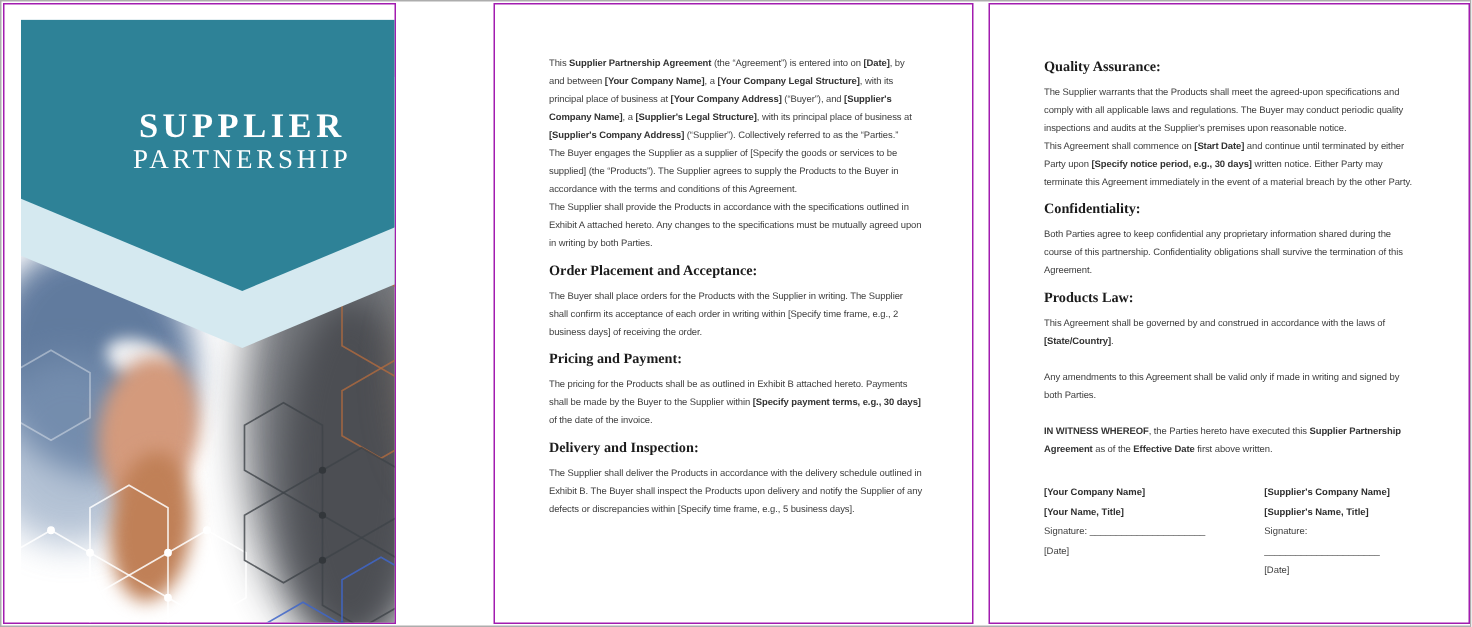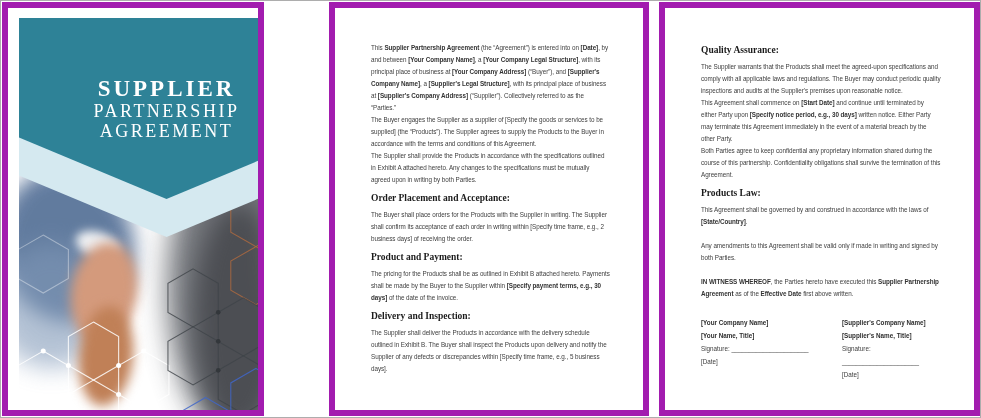--- a/index.html
+++ b/index.html
@@ -1,17 +1,17 @@
 <!DOCTYPE html>
 <html><head>
 <meta charset="utf-8">
 <style>
   html,body{margin:0;padding:0;background:#ffffff;font-family:"Liberation Sans",sans-serif;}
   #screen{position:relative;width:981px;height:418px;box-sizing:border-box;border:1px solid #adadad;background:#ffffff;overflow:hidden;}
-  .page{position:absolute;top:1px;bottom:1px;background:#ffffff;border:6px solid #a21caf;box-sizing:border-box;overflow:hidden;}
+  .page{position:absolute;top:1px;bottom:1px;background:#ffffff;border:1px solid #a21caf;box-sizing:border-box;overflow:hidden;}
   #page1{left:1px;width:262px;}
   #page2{left:328px;width:320px;}
   #page3{left:658px;width:321px;}
 
   
   .cover-photo{position:absolute;left:11px;top:140px;width:295px;bottom:0;
     background:linear-gradient(165deg,#eaeceе 0%,#e7eaec 0%,#dde1e4 45%,#ced3d7 100%);overflow:hidden;z-index:1;}
   .blob{position:absolute;border-radius:50%;}
   .blob-suit{left:-20px;top:20px;width:135px;height:155px;background:#46648e;filter:blur(10px);transform:rotate(-15deg);opacity:.85;}
   .blob-shoulder{left:-25px;top:95px;width:115px;height:125px;background:#8199b8;filter:blur(12px);opacity:.6;}
@@ -115,50 +115,50 @@
           <circle cx="214" cy="273" r="2.4"></circle>
             <circle cx="292" cy="198" r="2.4"></circle>
         </g>
       </svg>
     </div>
     <div class="chevron chevron-light"></div>
     <div class="chevron chevron-teal"></div>
     <div class="cover-title">
       <div class="t1">SUPPLIER</div>
       <div class="t2">PARTNERSHIP</div>
-      <div class="t2">AGREEMENT</div>
     </div>
   </div>
 
   <div class="page" id="page2">
     <div class="doc-content">
       <p class="doc-para"><span>This </span><b>Supplier Partnership Agreement</b><span> (the “Agreement”) is entered into on </span><b>[Date]</b><span>, by and between </span><b>[Your Company Name]</b><span>, a </span><b>[Your Company Legal Structure]</b><span>, with its principal place of business at </span><b>[Your Company Address]</b><span> (“Buyer”), and </span><b>[Supplier's Company Name]</b><span>, a </span><b>[Supplier's Legal Structure]</b><span>, with its principal place of business at </span><b>[Supplier's Company Address]</b><span> (“Supplier”). Collectively referred to as the “Parties.”</span></p>
 
       <p class="doc-para"><span>The Buyer engages the Supplier as a supplier of [Specify the goods or services to be supplied] (the “Products”). The Supplier agrees to supply the Products to the Buyer in accordance with the terms and conditions of this Agreement.</span></p>
 
       <p class="doc-para"><span>The Supplier shall provide the Products in accordance with the specifications outlined in Exhibit A attached hereto. Any changes to the specifications must be mutually agreed upon in writing by both Parties.</span></p>
 
       <h2 class="doc-heading">Order Placement and Acceptance:</h2>
       <p class="doc-para"><span>The Buyer shall place orders for the Products with the Supplier in writing. The Supplier shall confirm its acceptance of each order in writing within [Specify time frame, e.g., 2 business days] of receiving the order.</span></p>
 
-      <h2 class="doc-heading">Product and Payment:</h2>
+      <h2 class="doc-heading">Pricing and Payment:</h2>
       <p class="doc-para"><span>The pricing for the Products shall be as outlined in Exhibit B attached hereto. Payments shall be made by the Buyer to the Supplier within </span><b>[Specify payment terms, e.g., 30 days]</b><span> of the date of the invoice.</span></p>
 
       <h2 class="doc-heading">Delivery and Inspection:</h2>
       <p class="doc-para"><span>The Supplier shall deliver the Products in accordance with the delivery schedule outlined in Exhibit B. The Buyer shall inspect the Products upon delivery and notify the Supplier of any defects or discrepancies within [Specify time frame, e.g., 5 business days].</span></p>
     </div>
   </div>
 
   <div class="page" id="page3">
     <div class="doc-content">
       <h2 class="doc-heading first">Quality Assurance:</h2>
       <p class="doc-para"><span>The Supplier warrants that the Products shall meet the agreed-upon specifications and comply with all applicable laws and regulations. The Buyer may conduct periodic quality inspections and audits at the Supplier's premises upon reasonable notice.</span></p>
 
       <p class="doc-para"><span>This Agreement shall commence on </span><b>[Start Date]</b><span> and continue until terminated by either Party upon </span><b>[Specify notice period, e.g., 30 days]</b><span> written notice. Either Party may terminate this Agreement immediately in the event of a material breach by the other Party.</span></p>
 
+      <h2 class="doc-heading">Confidentiality:</h2>
       <p class="doc-para"><span>Both Parties agree to keep confidential any proprietary information shared during the course of this partnership. Confidentiality obligations shall survive the termination of this Agreement.</span></p>
 
       <h2 class="doc-heading">Products Law:</h2>
       <p class="doc-para"><span>This Agreement shall be governed by and construed in accordance with the laws of </span><b>[State/Country]</b><span>.</span></p>
 
       <p class="doc-para closing"><span>Any amendments to this Agreement shall be valid only if made in writing and signed by both Parties.</span></p>
       <p class="doc-para closing"><b>IN WITNESS WHEREOF</b><span>, the Parties hereto have executed this </span><b>Supplier Partnership Agreement</b><span> as of the </span><b>Effective Date</b><span> first above written.</span></p>
 
       <div class="sig-block">
         <div class="sig-col">

